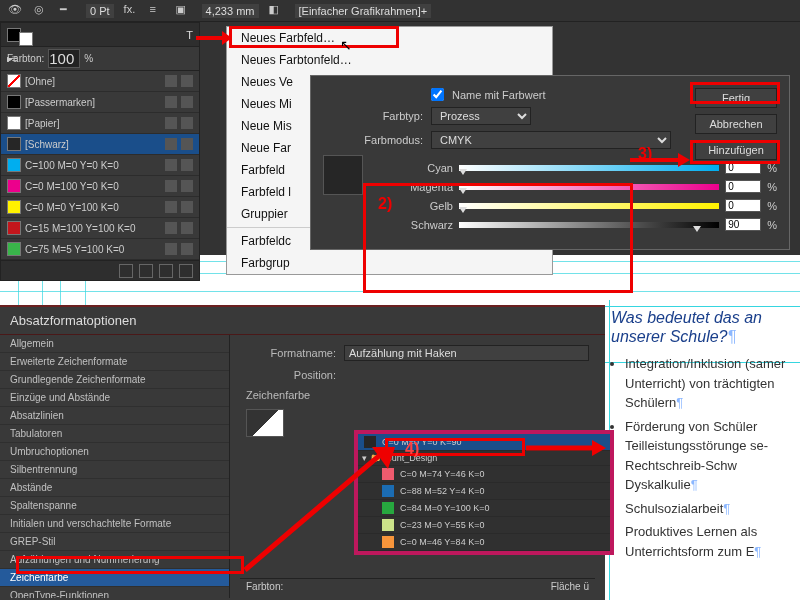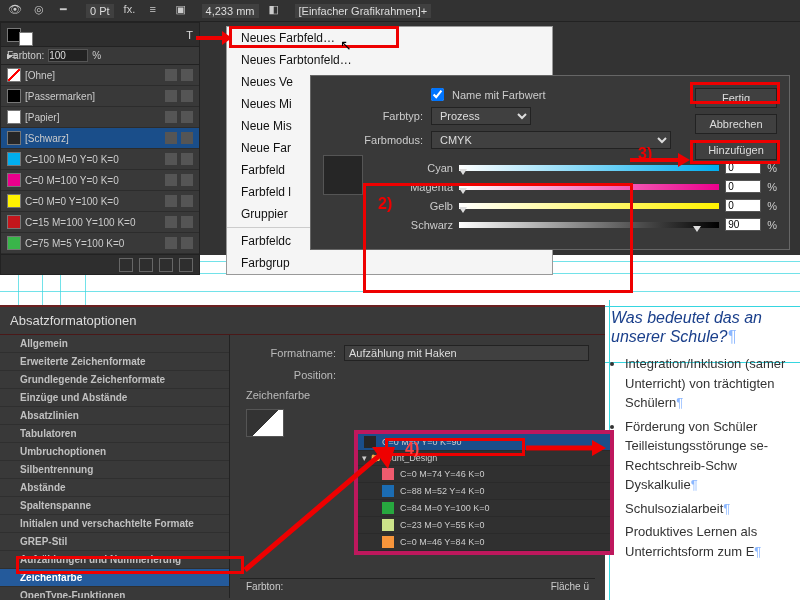--- a/index.html
+++ b/index.html
@@ -8,21 +8,21 @@
   .topbar { height: 22px; background: #323232; border-bottom: 1px solid #222; display:flex; align-items:center; padding:0 8px; gap:10px; }
   .topbar .icon { width:16px; height:16px; display:inline-block; }
   .topbar .stroke-pt { background:#404040; padding:1px 4px; color:#ddd; }
   .topbar .num-box { background:#404040; padding:1px 4px; color:#ddd; }
   .topbar .frame-type { background:#404040; padding:1px 4px; color:#ddd; }
 
   .swatches-panel { position:absolute; left:0; top:22px; width:200px; background:#393939; border:1px solid #222; }
   .swatches-header { height:24px; display:flex; align-items:center; padding:0 6px; gap:6px; border-bottom:1px solid #222; background:#2e2e2e; }
   .swatches-header .colorbox { width:14px; height:14px; background:#000; border:1px solid #777; }
   .farbton-row { display:flex; align-items:center; padding:2px 6px; gap:4px; border-bottom:1px solid #222; font-size:10px; }
-  .farbton-row input { width:40px; background:#222; border:1px solid #555; color:#ddd; font-size:10px; }
+  .farbton-row input { width:32px; background:#222; border:1px solid #555; color:#ddd; font-size:15px; }
   .farbton-row .arrow { cursor:pointer; }
   .swatch-row { display:flex; align-items:center; padding:3px 6px; gap:4px; border-bottom:1px solid #2c2c2c; font-size:10px; cursor:pointer; }
   .swatch-row .sw { width:14px; height:14px; border:1px solid #777; }
   .swatch-row .label { flex:1; white-space:nowrap; overflow:hidden; }
   .swatch-row .ic { width:12px; height:12px; }
   .swatch-row.sel { background:#1a4e8a; }
   .swatches-footer { height:20px; background:#2e2e2e; display:flex; justify-content:flex-end; align-items:center; padding:0 6px; gap:6px; border-top:1px solid #222; }
   .swatches-footer .fi { width:14px; height:14px; border:1px solid #666; }
 
   .context-menu { position:absolute; left:226px; top:26px; width:327px; background:#f5f5f5; border:1px solid #999; color:#111; font-size:12px; z-index:5; }
@@ -46,21 +46,21 @@
   .magenta-bar { background:linear-gradient(to right,#fff,#EC008C); }
   .yellow-bar { background:linear-gradient(to right,#fff,#FFF200); }
   .black-bar { background:linear-gradient(to right,#fff,#000); }
   .bar-wrap { position:relative; flex:1; }
   .bar-wrap .ptr { position:absolute; top:4px; width:0;height:0;border-left:4px solid transparent;border-right:4px solid transparent;border-top:6px solid #ddd; }
 
   .para-dialog { position:absolute; left:0; top:305px; width:605px; height:295px; background:#393939; border-top:2px solid #6b2020; z-index:3; }
   .para-dialog .title { padding:6px 10px; font-size:13px; color:#ddd; border-bottom:1px solid #4a1818; }
   .para-dialog .body { display:flex; height:calc(100% - 30px); }
   .plist { width:230px; overflow-y:auto; border-right:1px solid #222; }
-  .plist .pitem { padding:3px 20px; font-size:10px; color:#c0c0c0; border-bottom:1px solid #2f2f2f; cursor:pointer; white-space:nowrap;font-weight:bold; }
+  .plist .pitem { padding:3px 10px; font-size:10px; color:#c0c0c0; border-bottom:1px solid #2f2f2f; cursor:pointer; white-space:nowrap; }
   .plist .pitem.sel { background:#245a9b; color:#fff; }
   .pright { flex:1; padding:10px 16px; position:relative; }
   .pright .frow { display:flex; align-items:center; gap:8px; margin-bottom:8px; font-size:11px; }
   .pright .frow .flbl { width:90px; text-align:right; color:#bbb; }
   .pright .frow input { flex:1; background:#404040; border:1px solid #222; color:#ddd; padding:1px 4px; font-size:11px; }
   .pright h4 { font-size:11px; color:#bbb; font-weight:normal; margin:8px 0; }
   .color-preview { width:38px; height:28px; border:1px solid #555; background:linear-gradient(135deg,#333 50%, #fff 50%); }
   .color-list { position:absolute; left:124px; top:95px; width:260px; background:#303030; border:4px solid #be185d; font-size:9px; }
   .color-list .citem { display:flex; align-items:center; gap:6px; padding:2px 6px; cursor:pointer; border-bottom:1px solid #2a2a2a; }
   .color-list .citem.sel { background:#1a4e8a; }

